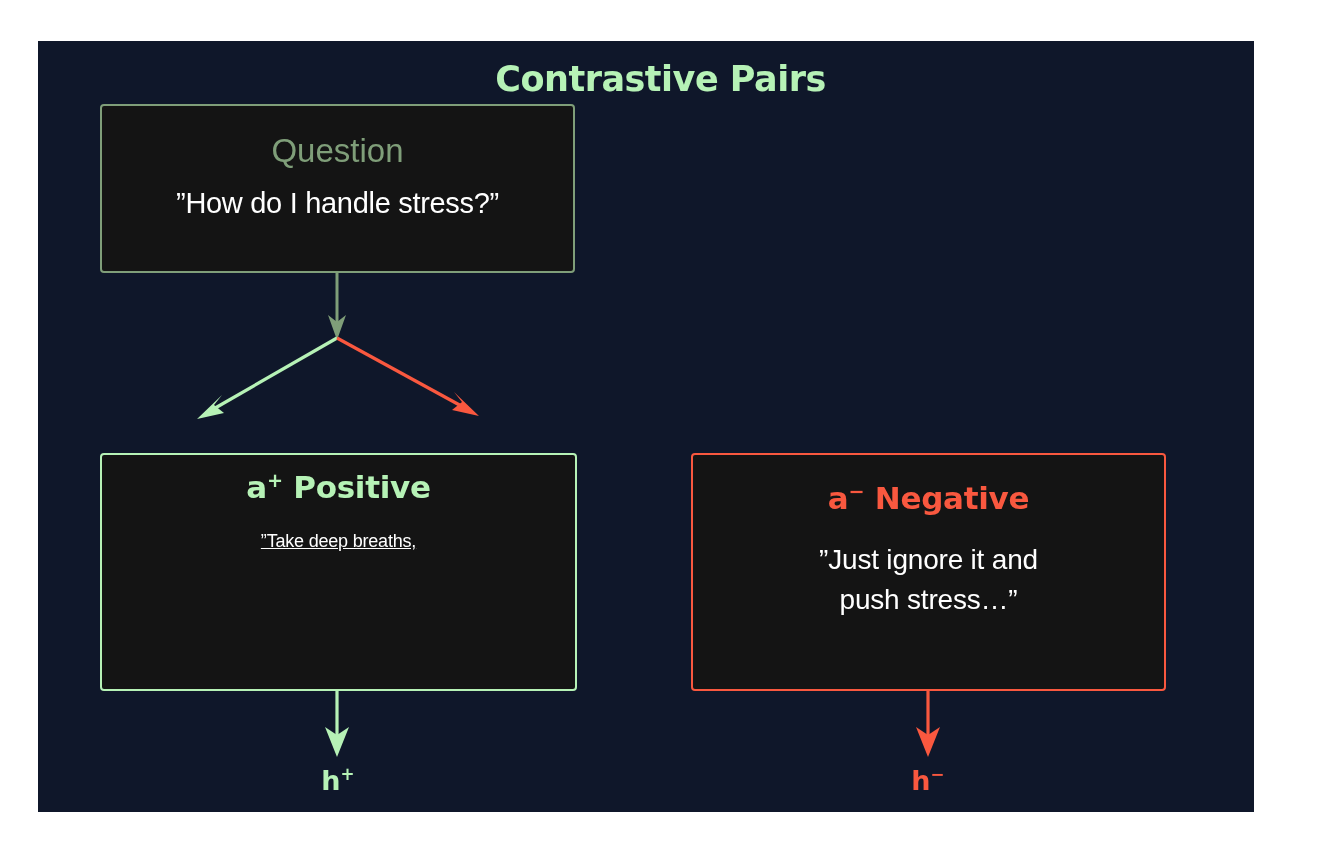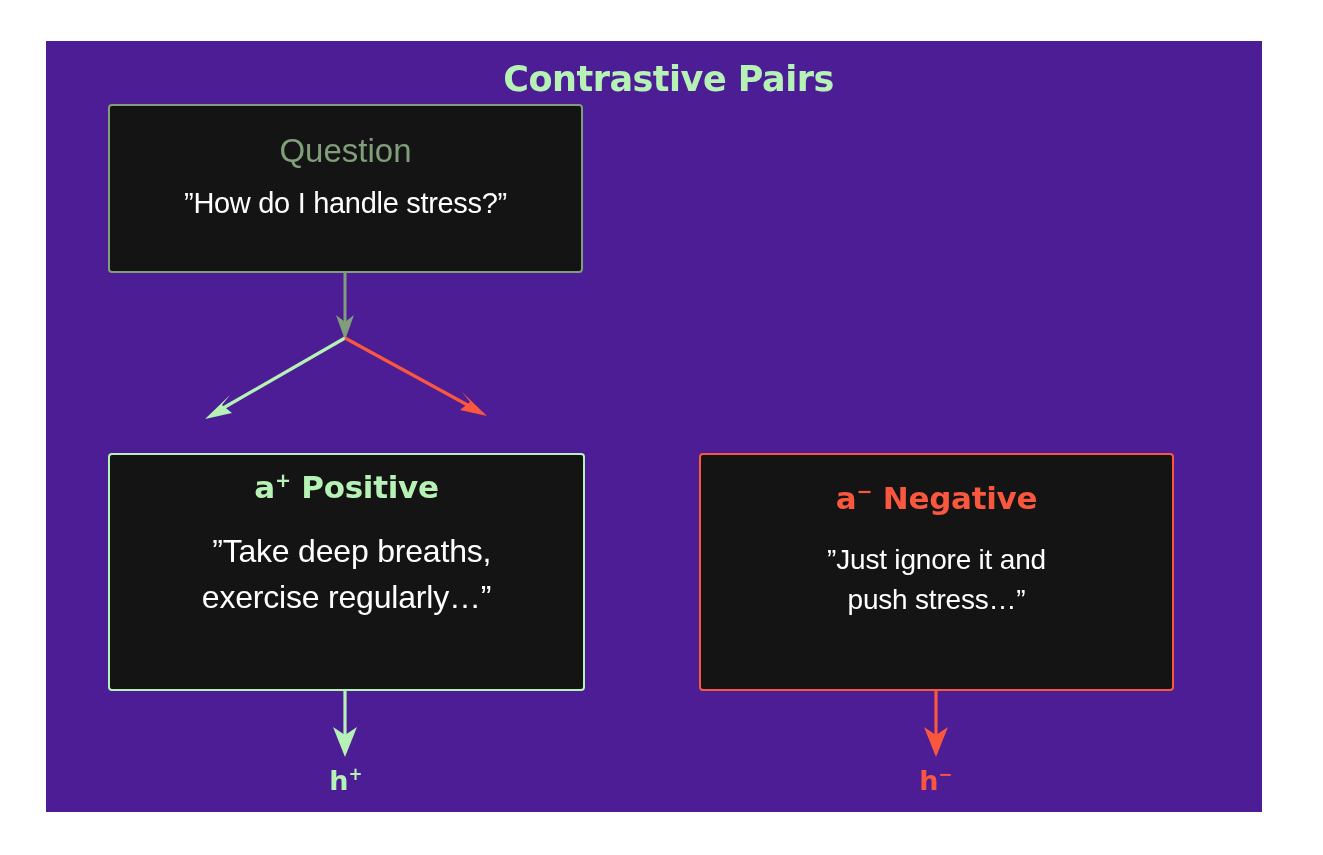--- a/index.html
+++ b/index.html
@@ -13,22 +13,21 @@
     position: relative;
     font-family: "Liberation Sans", sans-serif;
     overflow: hidden;
   }
   #panel {
     position: absolute;
     left: 38px;
     top: 41px;
     width: 1216px;
     height: 771px;
-    background: #4c1d95;
-    margin-left: 8px;
+    background: #0f172a;
   }
   #title {
     position: absolute;
     left: 0;
     top: 18px;
     width: 1245px;
     text-align: center;
     font-size: 35px;
     font-weight: bold;
     letter-spacing: -0.5px;
@@ -83,26 +82,27 @@
   }
   #positive-title {
     font-size: 31px;
     font-weight: bold;
     color: #b6f2b6;
     font-family: "DejaVu Sans", sans-serif;
     letter-spacing: -0.3px;
   }
   #positive-text {
     margin-top: 24px;
-    font-size: 32px;
+    font-size: 18px;
     font-weight: 300;
     color: #ffffff;
-    text-align: right;
+    text-align: left;
     line-height: 1.42;
     letter-spacing: -0.2px;
+    text-decoration: underline;
   }
 
   
   #negative-box {
     left: 653px;
     top: 412px;
     width: 475px;
     height: 238px;
     border: 2.5px solid #f9583f;
     padding-top: 25px;
@@ -155,21 +155,20 @@
 
   <div class="box" id="question-box">
     <div id="question-label">Question</div>
     <div id="question-text">”How do I handle stress?”</div>
   </div>
 
   <div class="box" id="positive-box">
     <div id="positive-title"><span>a</span><span class="sup">+</span><span> Positive</span></div>
     <div id="positive-text">
       <div>”Take deep breaths,</div>
-      <div>exercise regularly…”</div>
     </div>
   </div>
 
   <div class="box" id="negative-box">
     <div id="negative-title"><span>a</span><span class="sup">−</span><span> Negative</span></div>
     <div id="negative-text">
       <div>”Just ignore it and</div>
       <div>push stress…”</div>
     </div>
   </div>

